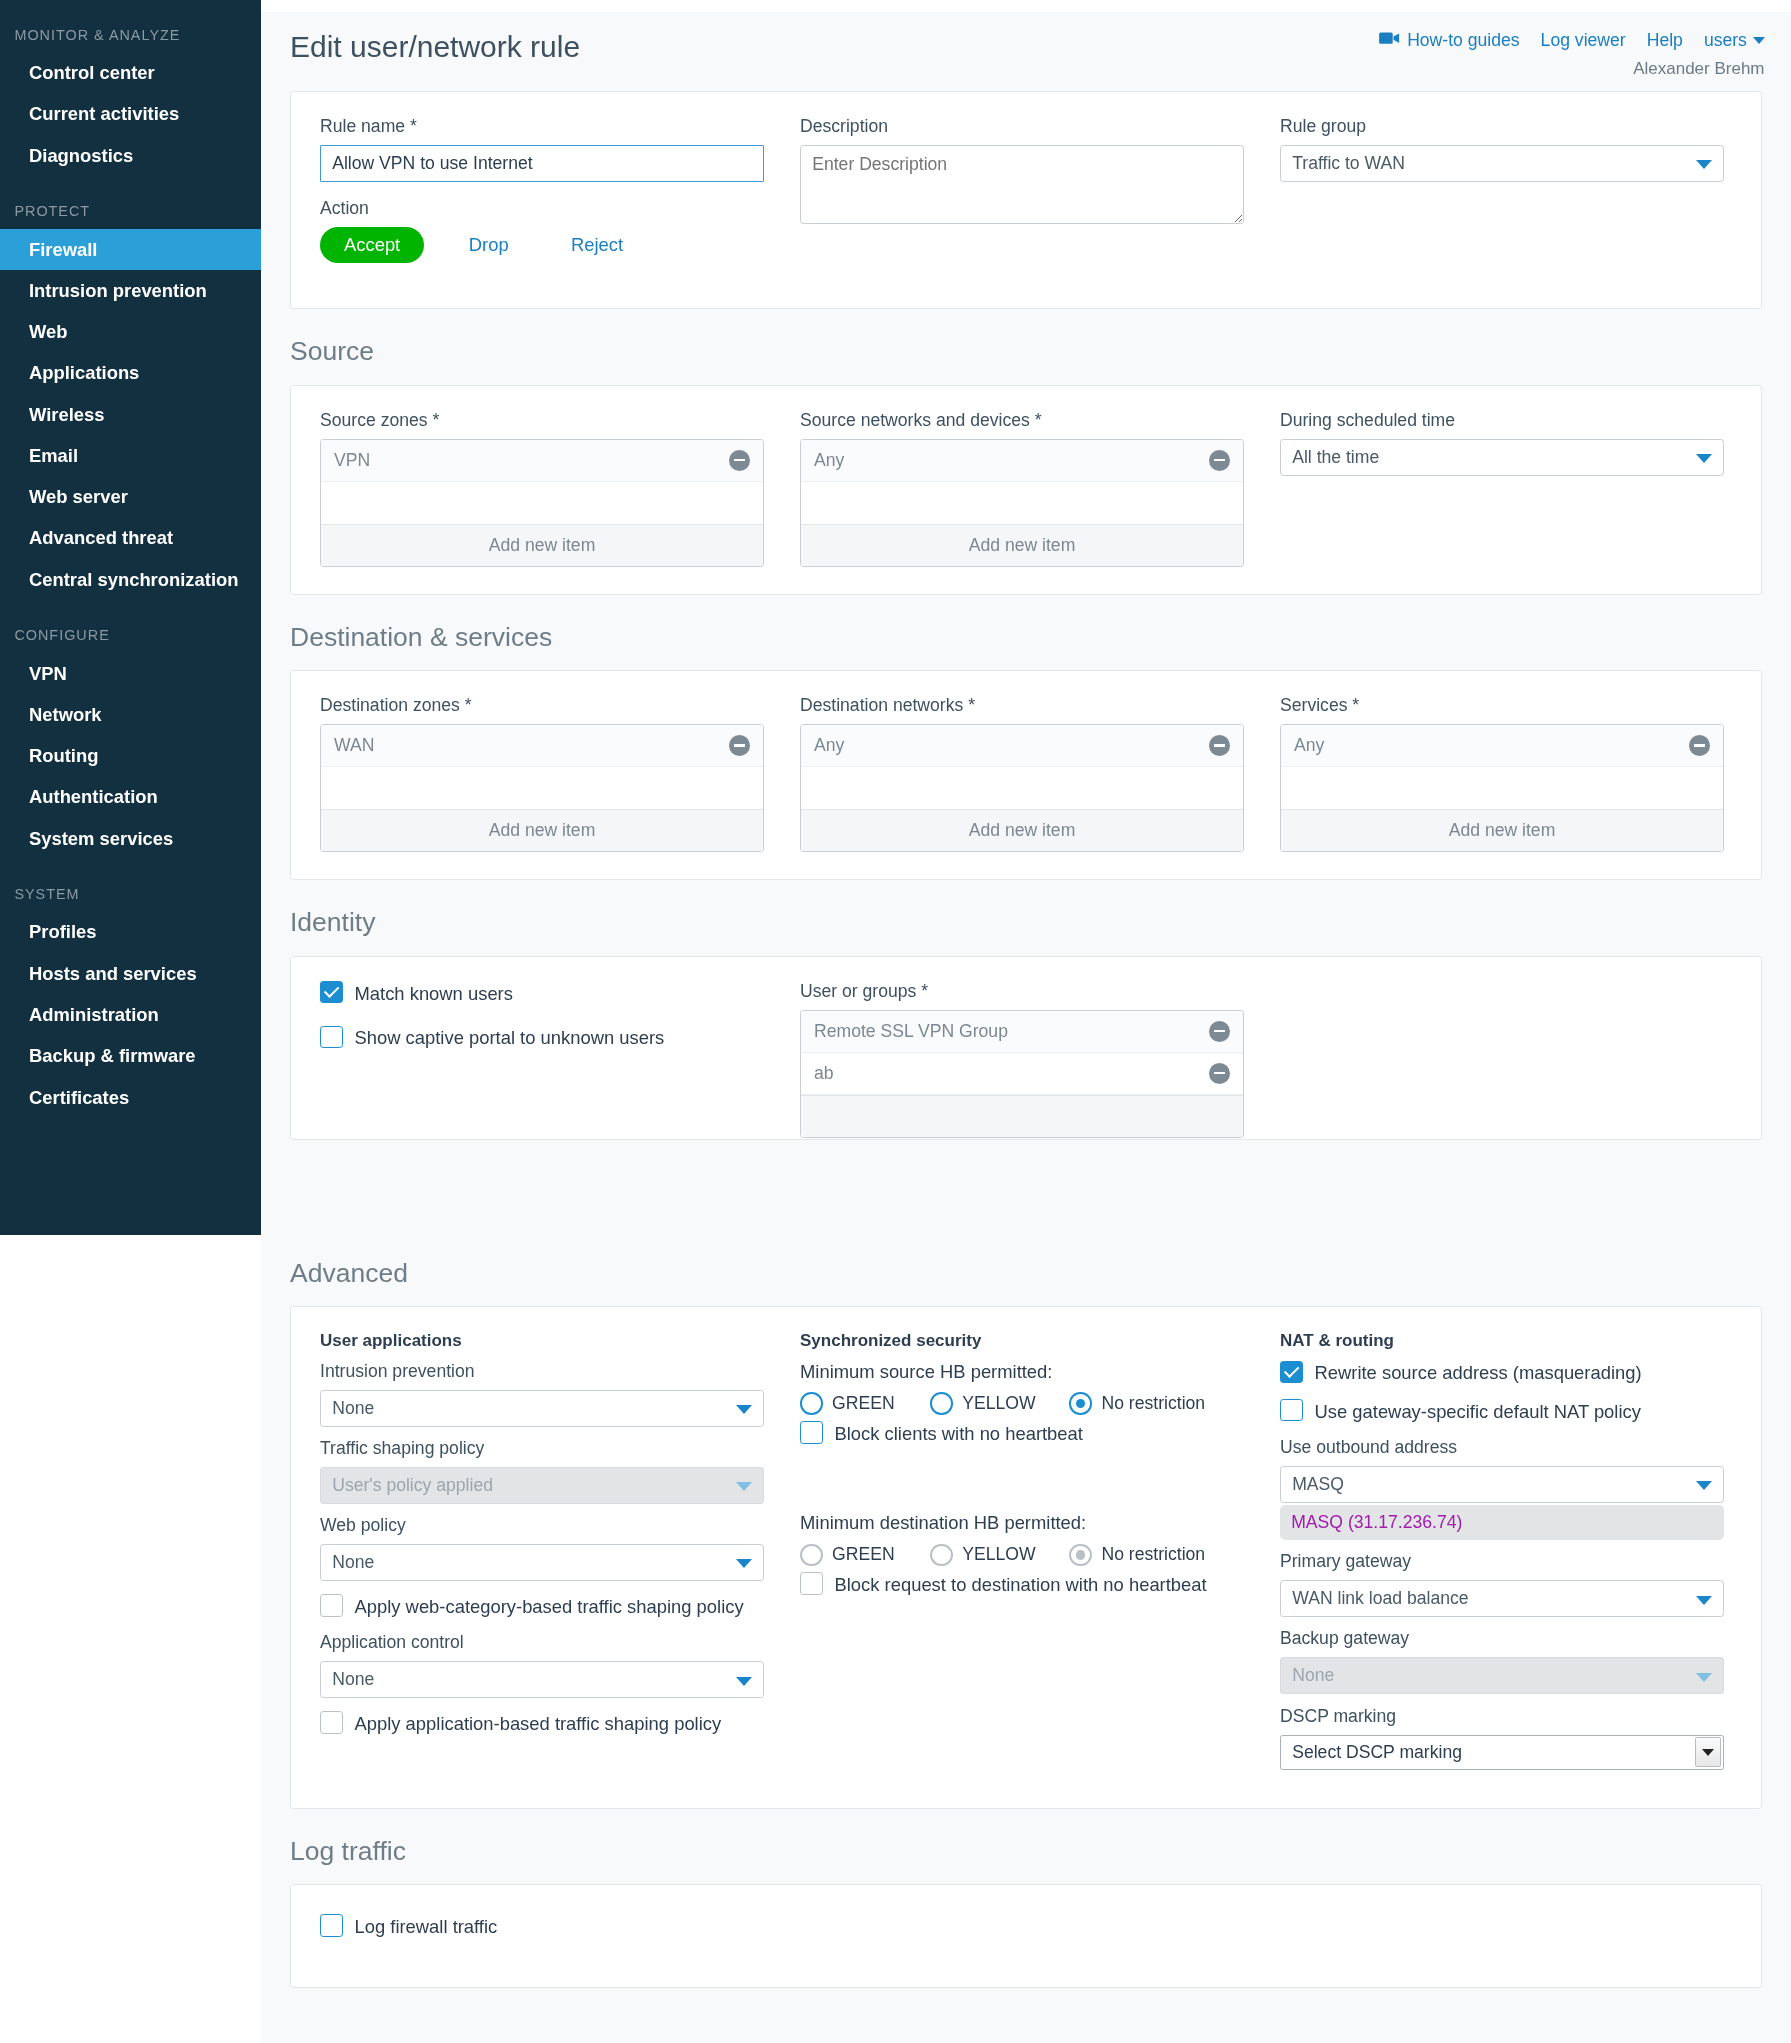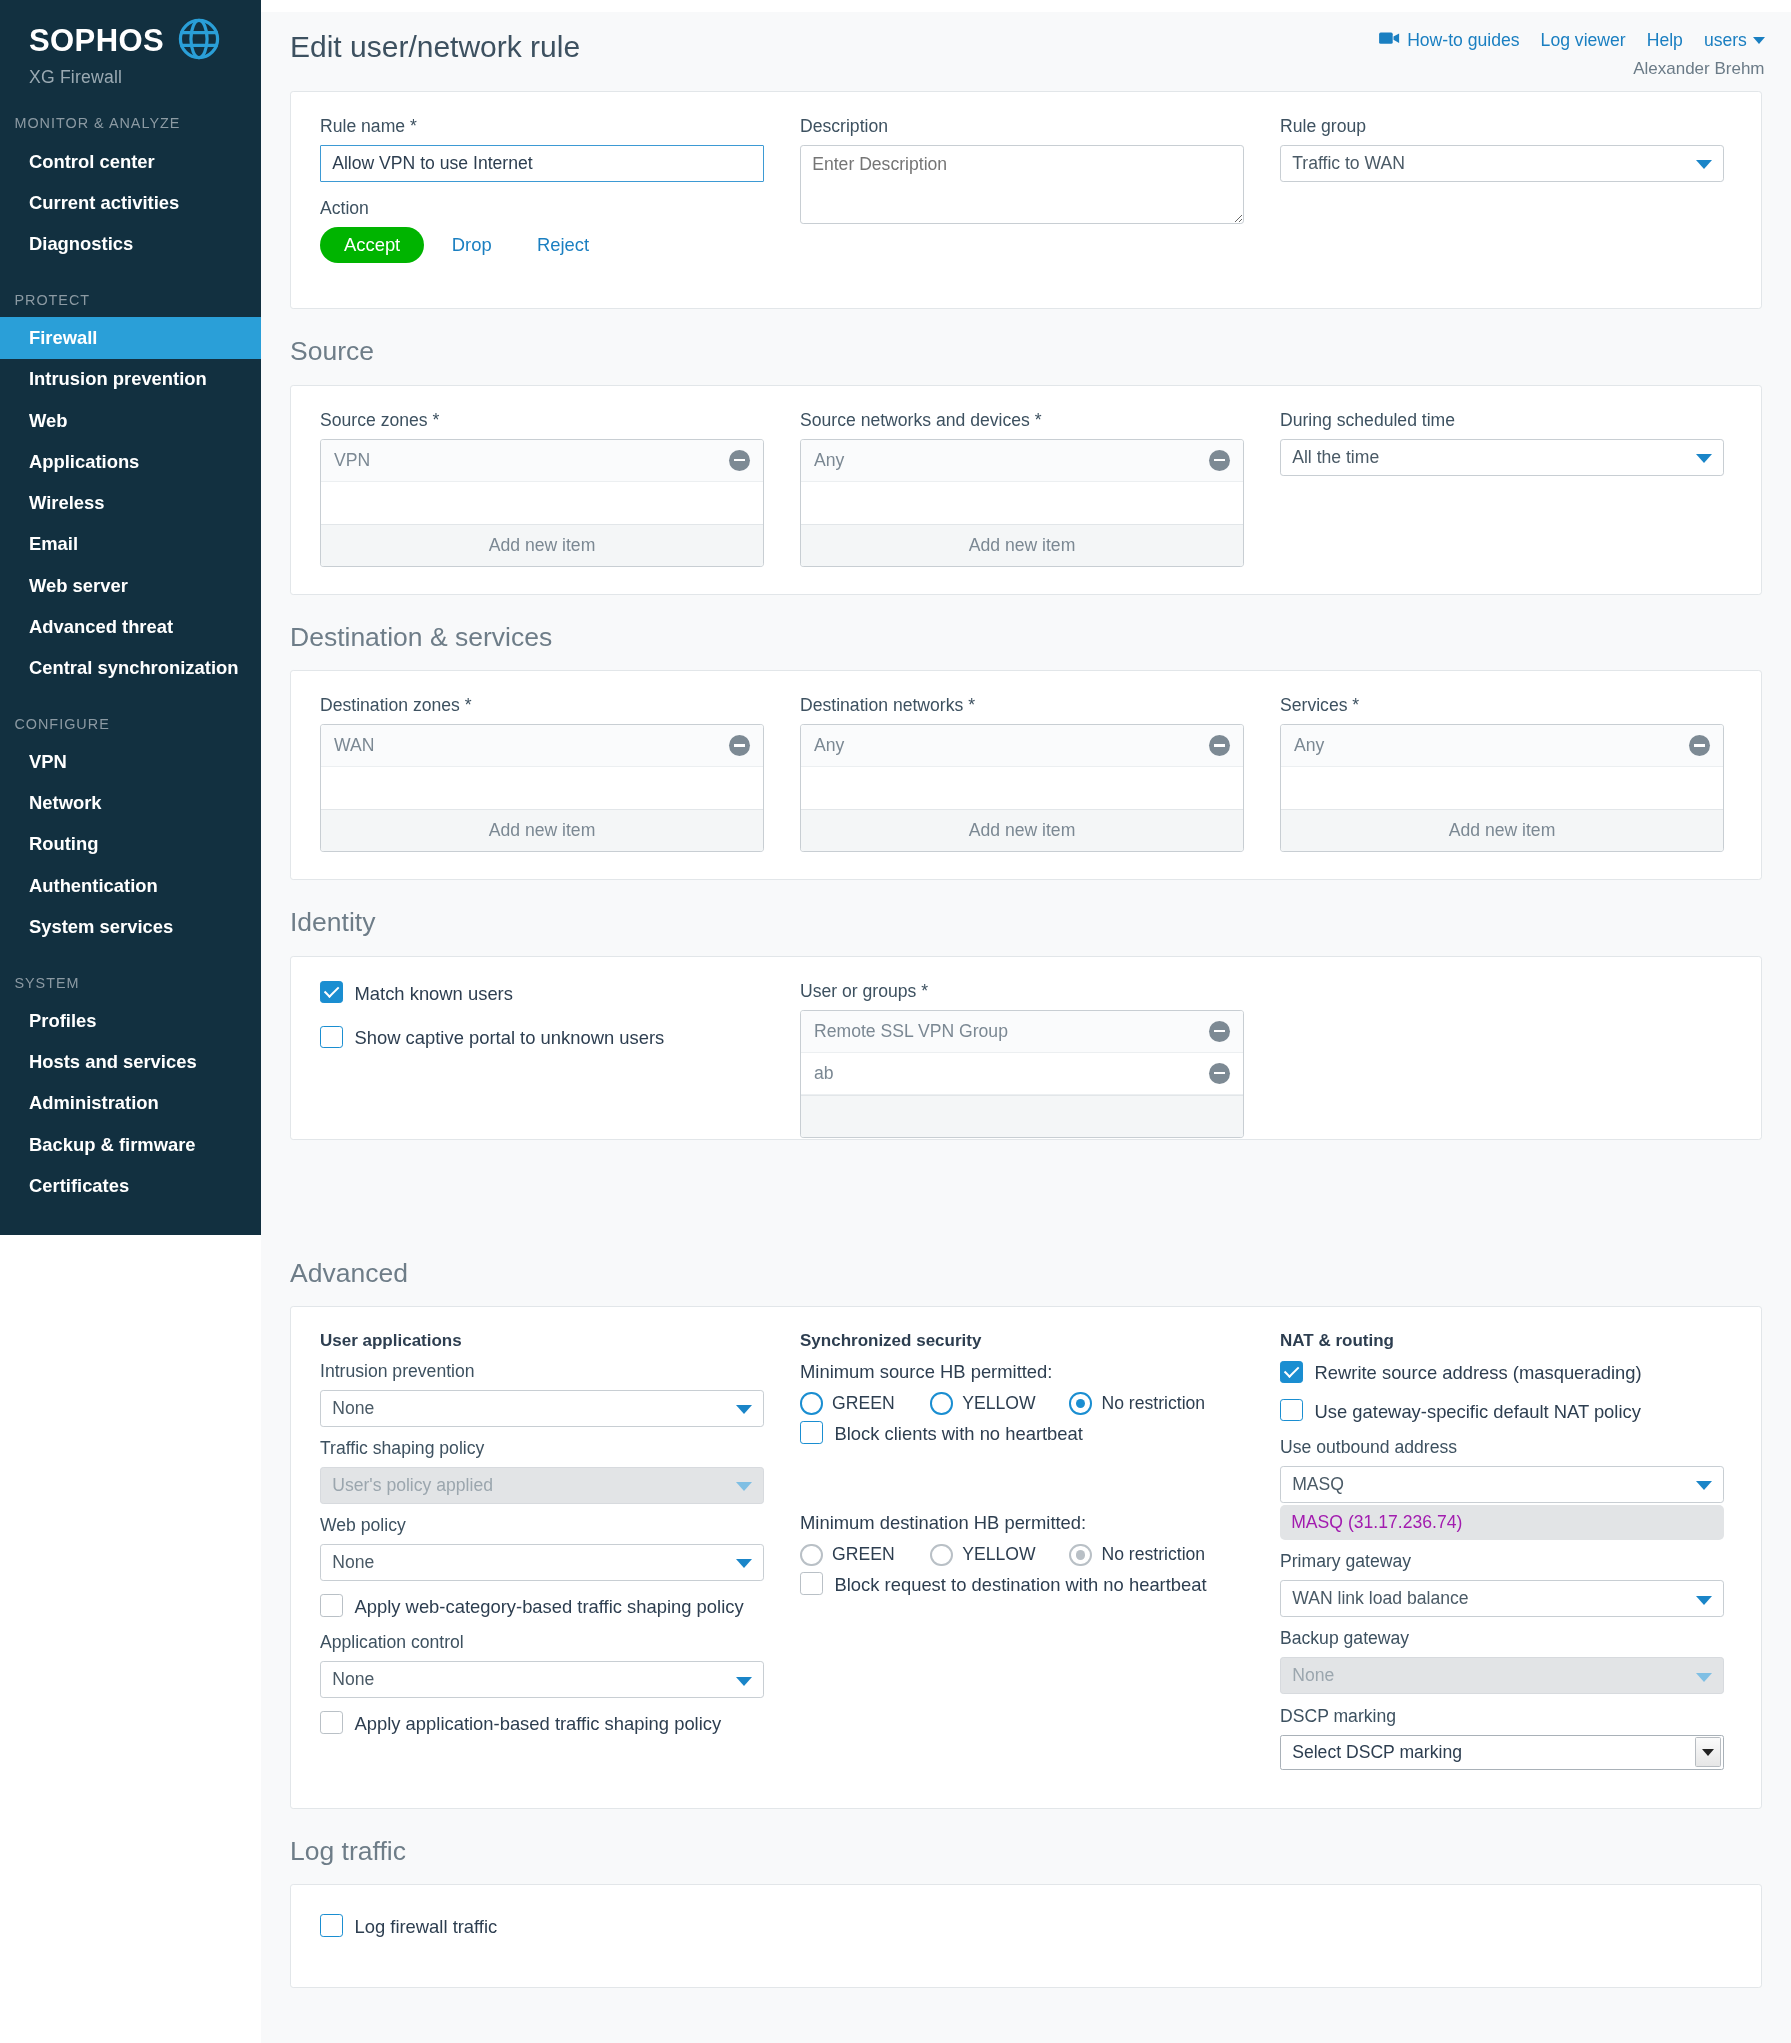--- a/index.html
+++ b/index.html
@@ -259,21 +259,21 @@
     width: 21px; height: 21px;
     border-radius: 50%;
     background: #7d8a94;
     display: flex; align-items: center; justify-content: center;
     cursor: pointer;
     flex: none;
   }
   .minus b { display:block; width: 10.4px; height: 2.4px; background: #fff; }
 
   
-  .act-row { display: flex; gap: 10px; margin-top: 6.4px; }
+  .act-row { display: flex; gap: 27px; margin-top: 6.4px; }
   .pill {
     background: #00b400;
     color: #fff;
     font-size: 18.4px;
     border-radius: 19px;
     padding: 7.2px 24px;
     cursor: pointer;
     border: none;
     font-family: "Liberation Sans", sans-serif;
   }
@@ -357,34 +357,20 @@
     left: 261px; top: 0;
     width: 1530px;
     height: 808px;
     background: #f8f9fa;
   }
 </style>
 </head>
 <body>
 
 <div id="sidebar">
-  <div class="brand">
-    <div class="brand-row">
-      <div class="brand-name">SOPHOS</div>
-      <span class="brand-logo">
-        <svg width="42" height="42" viewBox="0 0 52 52">
-          <circle cx="26" cy="26" r="23" fill="none" stroke="#2a9fd8" stroke-width="4"></circle>
-          <ellipse cx="26" cy="26" rx="10" ry="23" fill="none" stroke="#2a9fd8" stroke-width="4"></ellipse>
-          <line x1="3" y1="18" x2="49" y2="18" stroke="#2a9fd8" stroke-width="4"></line>
-          <line x1="3" y1="34" x2="49" y2="34" stroke="#2a9fd8" stroke-width="4"></line>
-        </svg>
-      </span>
-    </div>
-    <div class="brand-sub">XG Firewall</div>
-  </div>
 
   <div class="nav-group-label">MONITOR &amp; ANALYZE</div>
   <div class="nav-item">Control center</div>
   <div class="nav-item">Current activities</div>
   <div class="nav-item">Diagnostics</div>
 
   <div class="nav-group-label">PROTECT</div>
   <div class="nav-item active">Firewall</div>
   <div class="nav-item">Intrusion prevention</div>
   <div class="nav-item">Web</div>

